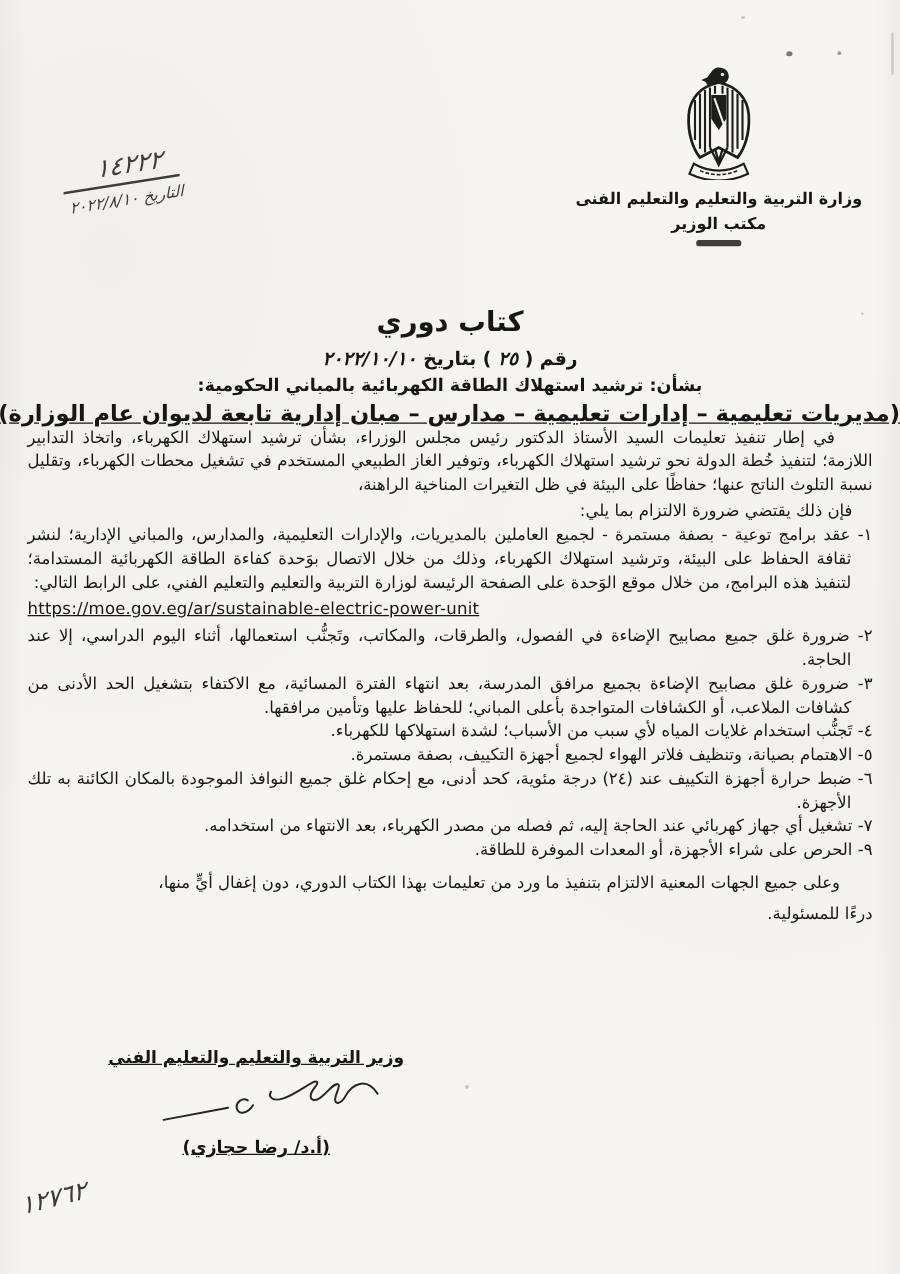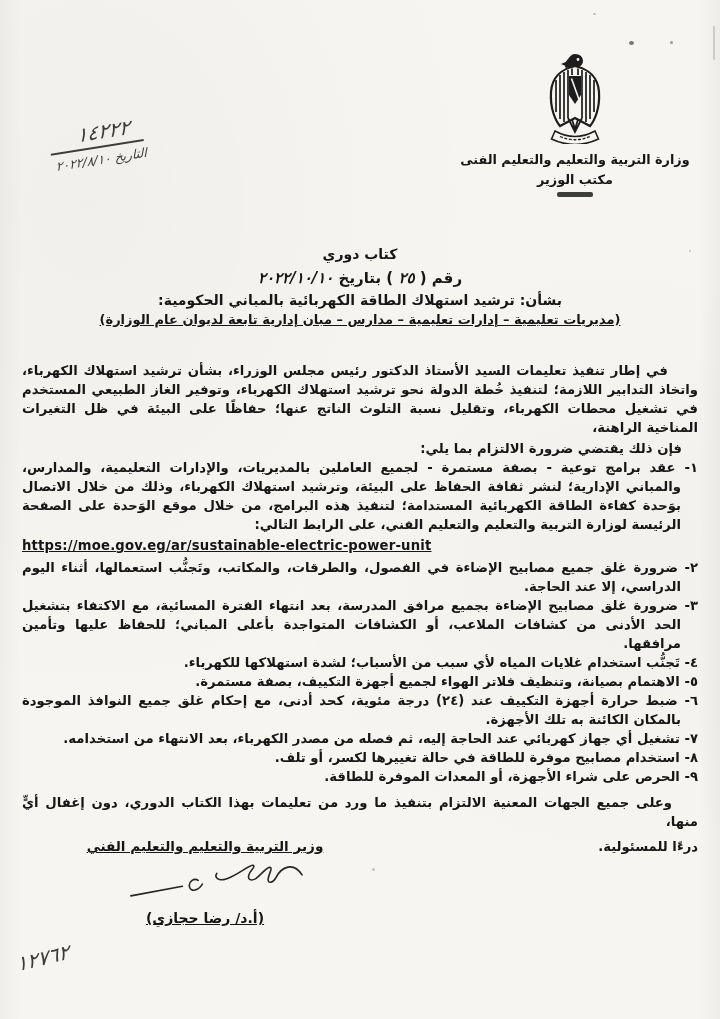--- a/index.html
+++ b/index.html
@@ -22,29 +22,29 @@
   .stamp-date{margin-top:4px;font-size:12.5px;font-style:italic;transform:skewX(-6deg);white-space:nowrap;direction:rtl;}
 
   
   .emblem-block{position:absolute;top:52px;left:455px;width:240px;text-align:center;}
   .emblem-block svg{display:block;margin:0 auto 6px;}
   .hdr-line{font-weight:700;font-size:12.8px;line-height:1.55;white-space:nowrap;}
   .office-underline{width:36px;height:5px;background:#1d1d1d;border-radius:2px;margin:2px auto 0;opacity:.85;}
 
   
   .title-block{position:absolute;top:246px;left:0;right:0;text-align:center;direction:rtl;font-weight:700;}
-  .doc-type{font-size:14px;}
+  .doc-type{font-size:22px;}
   .num-line{font-size:15px;margin-top:7px;}
   .num-line .hw{font-style:italic;letter-spacing:2px;}
   .subject{font-size:14px;margin-top:5px;text-align:center;}
-  .recipients{font-size:13px;margin-top:4px;text-decoration:underline;white-space:nowrap;}
+  .recipients{font-size:18px;margin-top:4px;text-decoration:underline;white-space:nowrap;}
 
   
-  .body-text{position:absolute;top:361px;right:22px;left:22px;direction:rtl;
-    font-size:13.2px;font-weight:700;line-height:1.44;text-align:justify;}
+  .body-text{position:absolute;top:341px;right:22px;left:22px;direction:rtl;
+    font-size:13.2px;font-weight:400;line-height:1.44;text-align:justify;}
   .body-text p{margin:0;}
   .intro{text-indent:30px;}
   .leadin{text-indent:16px;margin-top:2px !important;}
   .item{padding-right:17px;text-indent:-17px;}
   .url-line{text-align:left;text-indent:0;margin:2px 0 3px;}
   .url-line span{text-decoration:underline;letter-spacing:.2px;}
   .closing{text-indent:26px;margin-top:7px !important;}
   .closing2{margin-right:64px;margin-top:6px !important;}
 
   
@@ -114,21 +114,20 @@
     <p class="leadin">فإن ذلك يقتضي ضرورة الالتزام بما يلي:</p>
 
     <div class="item"><span>١-</span> <span>عقد برامج توعية - بصفة مستمرة - لجميع العاملين بالمديريات، والإدارات التعليمية، والمدارس، والمباني الإدارية؛ لنشر ثقافة الحفاظ على البيئة، وترشيد استهلاك الكهرباء، وذلك من خلال الاتصال بوَحدة كفاءة الطاقة الكهربائية المستدامة؛ لتنفيذ هذه البرامج، من خلال موقع الوَحدة على الصفحة الرئيسة لوزارة التربية والتعليم والتعليم الفني، على الرابط التالي:</span></div>
     <div class="url-line"><span dir="ltr">https://moe.gov.eg/ar/sustainable-electric-power-unit</span></div>
     <div class="item"><span>٢-</span> <span>ضرورة غلق جميع مصابيح الإضاءة في الفصول، والطرقات، والمكاتب، وتَجنُّب استعمالها، أثناء اليوم الدراسي، إلا عند الحاجة.</span></div>
     <div class="item"><span>٣-</span> <span>ضرورة غلق مصابيح الإضاءة بجميع مرافق المدرسة، بعد انتهاء الفترة المسائية، مع الاكتفاء بتشغيل الحد الأدنى من كشافات الملاعب، أو الكشافات المتواجدة بأعلى المباني؛ للحفاظ عليها وتأمين مرافقها.</span></div>
     <div class="item"><span>٤-</span> <span>تَجنُّب استخدام غلايات المياه لأي سبب من الأسباب؛ لشدة استهلاكها للكهرباء.</span></div>
     <div class="item"><span>٥-</span> <span>الاهتمام بصيانة، وتنظيف فلاتر الهواء لجميع أجهزة التكييف، بصفة مستمرة.</span></div>
     <div class="item"><span>٦-</span> <span>ضبط حرارة أجهزة التكييف عند (٢٤) درجة مئوية، كحد أدنى، مع إحكام غلق جميع النوافذ الموجودة بالمكان الكائنة به تلك الأجهزة.</span></div>
     <div class="item"><span>٧-</span> <span>تشغيل أي جهاز كهربائي عند الحاجة إليه، ثم فصله من مصدر الكهرباء، بعد الانتهاء من استخدامه.</span></div>
-    <div class="item"><span>٨-</span> <span>استخدام مصابيح موفرة للطاقة في حالة تغييرها لكسر، أو تلف.</span></div>
     <div class="item"><span>٩-</span> <span>الحرص على شراء الأجهزة، أو المعدات الموفرة للطاقة.</span></div>
 
     <p class="closing">وعلى جميع الجهات المعنية الالتزام بتنفيذ ما ورد من تعليمات بهذا الكتاب الدوري، دون إغفال أيٍّ منها،</p>
     <p class="closing2">درءًا للمسئولية.</p>
   </div>
 
   <div class="signature">
     <div class="sig-title">وزير التربية والتعليم والتعليم الفني</div>
     <svg class="sig-scribble" width="210" height="42" viewBox="0 0 210 42" aria-hidden="true">
       <path d="M202 24 c-8 -14 -20 -9 -26 1 c-3 5 -9 7 -8 1 c1 -5 5 -10 3 -11 c-3 -2 -9 6 -15 10 c-5 3 -9 1 -7 -4 c2 -5 7 -7 5 -9 c-3 -2 -16 9 -28 12 c-8 2 -12 -2 -9 -6 m-15 10 c-4 6 -12 8 -13 2 c-1 -5 5 -9 9 -6 m-16 5 l-52 7" stroke="#262626" stroke-width="1.6" fill="none" stroke-linecap="round"></path>

